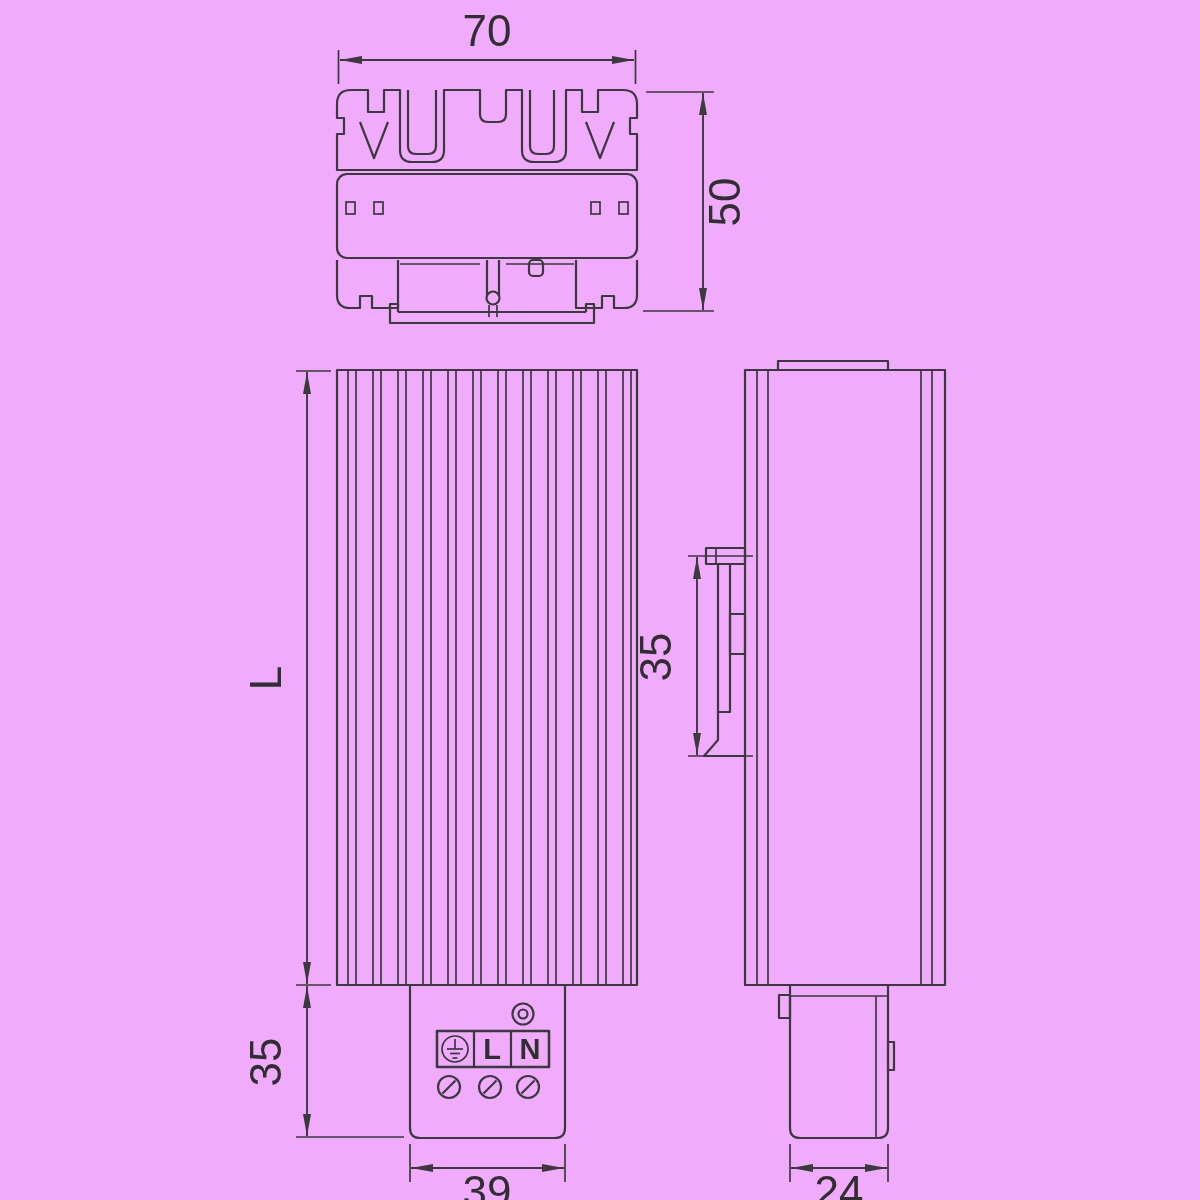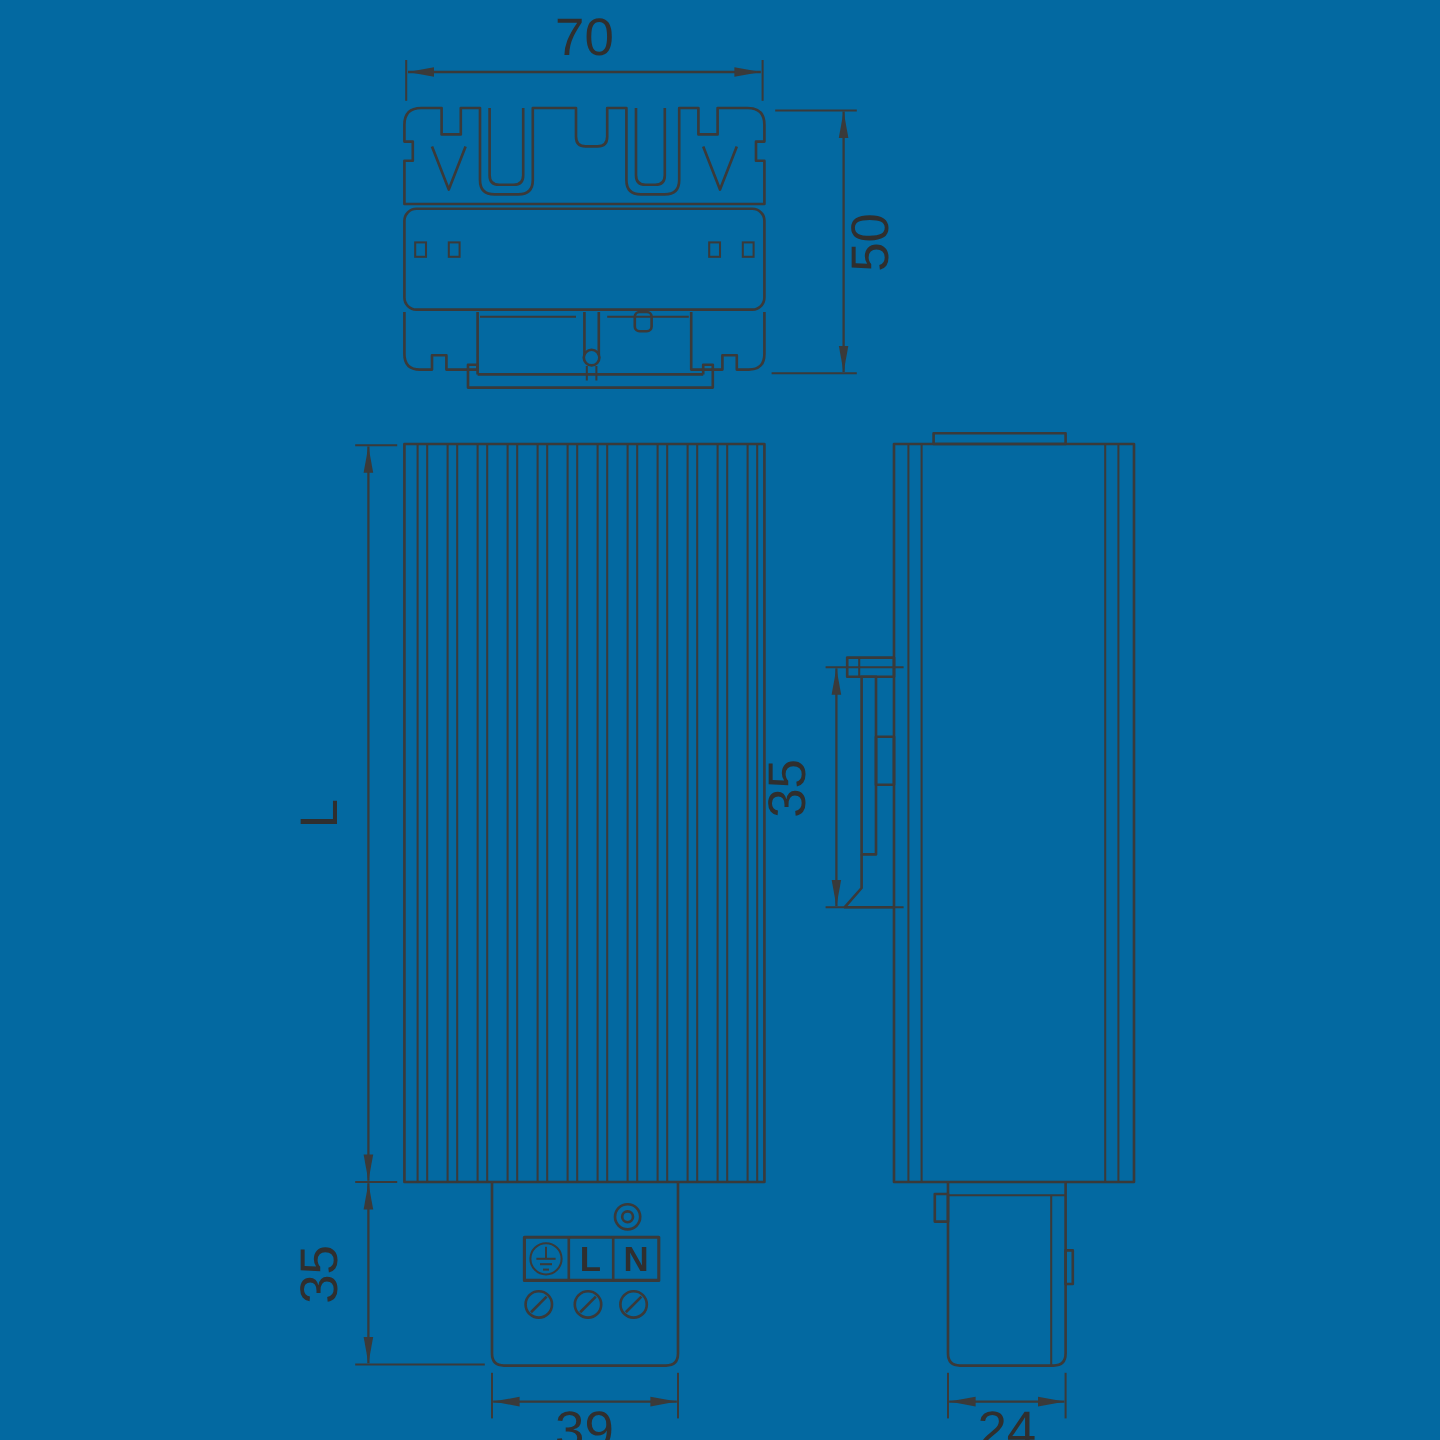--- a/index.html
+++ b/index.html
@@ -1,16 +1,16 @@
 <!DOCTYPE html>
 <html><head>
 <meta charset="utf-8">
 <style>
   html,body{margin:0;padding:0;background:#ffffff;}
-  .stage{width:1200px;height:1200px;position:relative;background:#0369a1;font-family:"Liberation Sans",sans-serif;}
+  .stage{width:1200px;height:1200px;position:relative;background:#f0abfc;font-family:"Liberation Sans",sans-serif;}
   svg{display:block;}
   .ln{stroke:#3a3a3a;fill:none;stroke-width:2.2;stroke-linecap:butt;stroke-linejoin:round;}
   .thin{stroke:#3a3a3a;fill:none;stroke-width:1.7;}
   .dim{stroke:#3a3a3a;fill:none;stroke-width:1.9;}
   .bold{stroke-width:2.6;}
   .dimtxt{font-family:"Liberation Sans",sans-serif;font-size:44px;fill:#2f2f2f;}
   .termtxt{font-family:"Liberation Sans",sans-serif;font-size:29px;font-weight:bold;fill:#2f2f2f;}
 </style>
 </head>
 <body>

